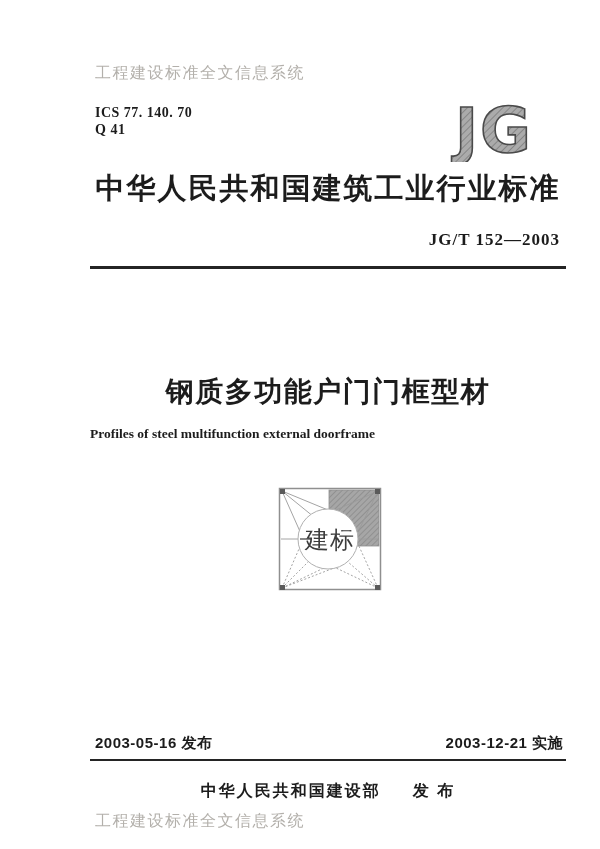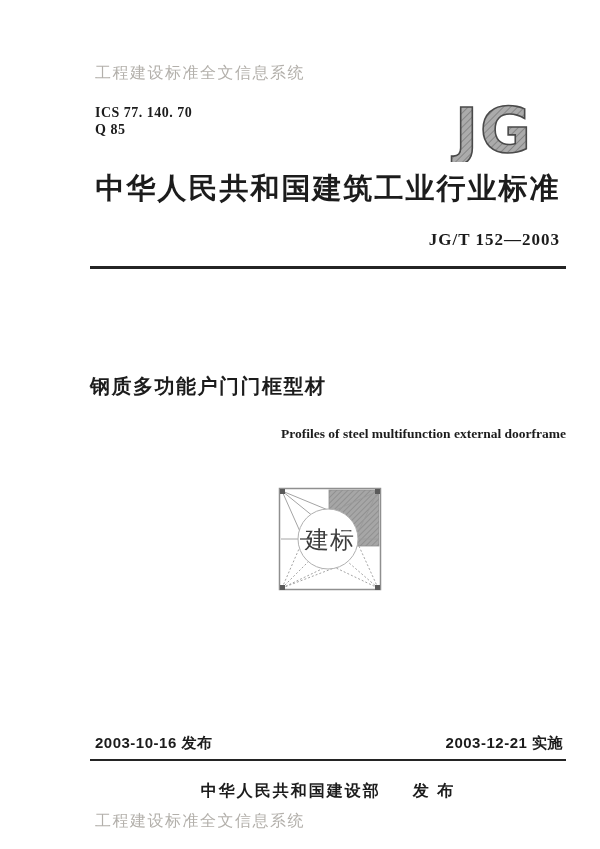--- a/index.html
+++ b/index.html
@@ -24,25 +24,25 @@
     position:absolute; left:90px; top:169px; width:476px; text-align:center;
     font-size:29px; font-weight:bold; letter-spacing:2px; white-space:nowrap;
   }
   .std-number {
     position:absolute; left:90px; top:230px; width:470px; text-align:right;
     font-family:"Liberation Serif","DejaVu Serif",serif;
     font-weight:bold; font-size:17px; letter-spacing:1px;
   }
   .rule-top { position:absolute; left:90px; top:266px; width:476px; height:3px; background:#242424; }
   .doc-title {
-    position:absolute; left:90px; top:373px; width:476px; 
-    font-size:20px; font-weight:bold; letter-spacing:1.5px; white-space:nowrap;
+    position:absolute; left:90px; top:373px; width:476px; text-align:center;
+    font-size:28px; font-weight:bold; letter-spacing:1.5px; white-space:nowrap;
   }
   .doc-subtitle {
-    position:absolute; left:90px; top:426px; width:476px; text-align:right;
+    position:absolute; left:90px; top:426px; width:476px; text-align:left;
     font-family:"Liberation Serif","DejaVu Serif",serif;
     font-weight:bold; font-size:13.5px;
   }
   .emblem { position:absolute; left:278px; top:486px; }
   .dates-row {
     position:absolute; left:95px; top:734px; width:468px;
     display:flex; justify-content:space-between;
     font-size:15px; font-weight:bold; letter-spacing:0.5px;
   }
   .rule-bottom { position:absolute; left:90px; top:759px; width:476px; height:2px; background:#242424; }
@@ -54,21 +54,21 @@
 </style>
 </head>
 <body>
 
 <div id="page">
 
   <div class="watermark wm-top">工程建设标准全文信息系统</div>
 
   <div class="ics-block">
     <div>ICS 77. 140. 70</div>
-    <div>Q 85</div>
+    <div>Q 41</div>
   </div>
 
   <div class="jg-logo">
     <svg width="112" height="68" viewBox="0 0 112 68">
       <defs>
         <pattern id="hatchJG" width="5" height="5" patternUnits="userSpaceOnUse" patternTransform="rotate(45)">
           <rect width="5" height="5" fill="#ababab"></rect>
           <line x1="0" y1="0" x2="0" y2="5" stroke="#7d7d7d" stroke-width="1.6"></line>
         </pattern>
       </defs>
@@ -128,21 +128,21 @@
 
       <circle cx="50" cy="53" r="30" fill="#ffffff" stroke="#b0b0b0" stroke-width="1"></circle>
 
       <line x1="22" y1="53" x2="34" y2="53" stroke="#555555" stroke-width="1.4"></line>
 
       <text x="52" y="62" text-anchor="middle" font-family="'DejaVu Sans','Liberation Sans',sans-serif" font-size="24" fill="#3c3c3c" letter-spacing="1">建标</text>
     </svg>
   </div>
 
   <div class="dates-row">
-    <span>2003-10-16 发布</span>
+    <span>2003-05-16 发布</span>
     <span>2003-12-21 实施</span>
   </div>
 
   <div class="rule-bottom"></div>
 
   <div class="publisher-row">
     <span>中华人民共和国建设部</span><span class="pub-gap"></span><span>发 布</span>
   </div>
 
   <div class="watermark wm-bottom">工程建设标准全文信息系统</div>

